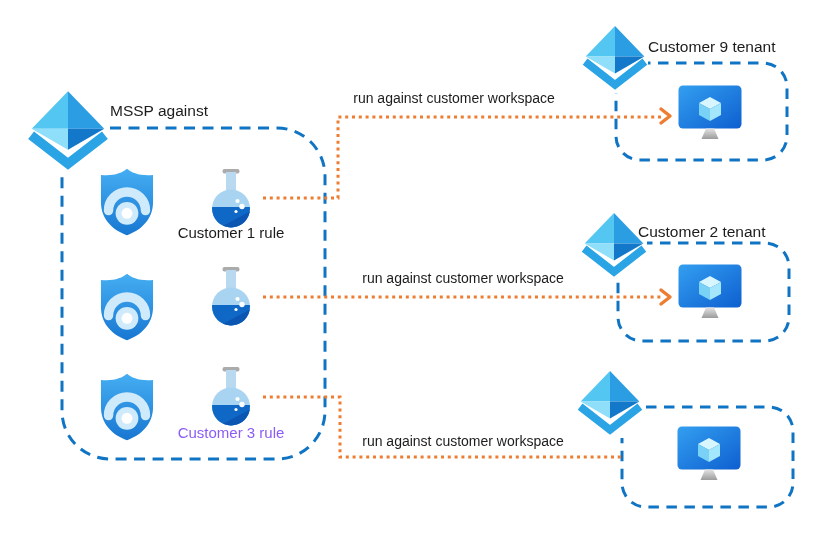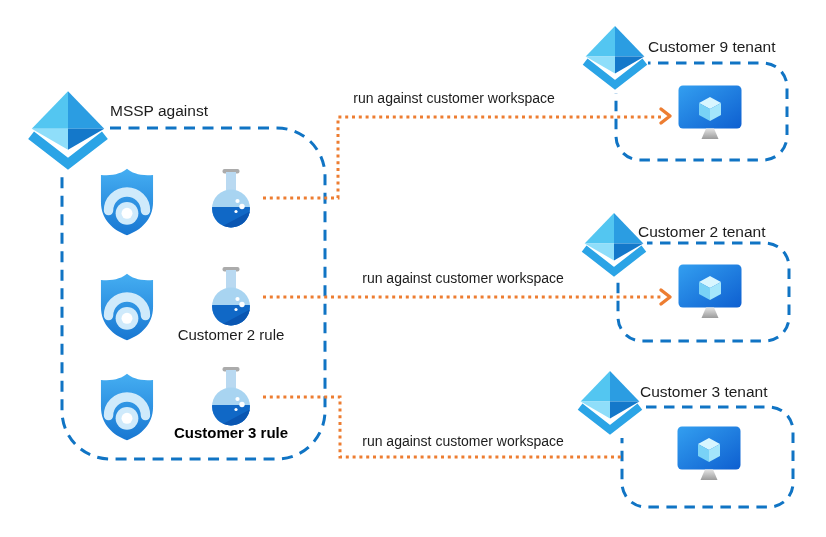--- a/index.html
+++ b/index.html
@@ -95,36 +95,36 @@
     <use href="#sym-pyramid"></use>
   </svg>
   <div class="lbl title" style="left: 110px; top: 102px; color: rgb(28, 28, 28);">MSSP against</div>
 
   <svg class="icon" style="left:96px; top:166px;" width="62" height="72" viewBox="0 0 64 76">
       <use href="#sym-shield"></use>
     </svg>
   <svg class="icon" style="left:209px; top:169px;" width="44" height="60" viewBox="0 0 44 60">
       <use href="#sym-flask"></use>
     </svg>
+  <div class="lbl rule-lbl" style="left: 146px; top: 224px; color: rgb(28, 28, 28);">Customer 1 rule</div>
 
   <svg class="icon" style="left:96px; top:271px;" width="62" height="72" viewBox="0 0 64 76">
       <use href="#sym-shield"></use>
     </svg>
   <svg class="icon" style="left:209px; top:267px;" width="44" height="60" viewBox="0 0 44 60">
       <use href="#sym-flask"></use>
     </svg>
-  <div class="lbl rule-lbl" style="left: 146px; top: 326px; color: rgb(28, 28, 28);">Customer 2 rule</div>
 
   <svg class="icon" style="left:96px; top:371px;" width="62" height="72" viewBox="0 0 64 76">
       <use href="#sym-shield"></use>
     </svg>
   <svg class="icon" style="left:209px; top:367px;" width="44" height="60" viewBox="0 0 44 60">
       <use href="#sym-flask"></use>
     </svg>
-  <div class="lbl rule-lbl" style="left: 146px; top: 424px; color: #000000; font-weight: bold;">Customer 3 rule</div>
+  <div class="lbl rule-lbl" style="left: 146px; top: 424px; color: #8b5cf6;">Customer 3 rule</div>
 
   <div class="lbl arrow-lbl" style="left: 339px; top: 90px; color: rgb(28, 28, 28);">run against customer workspace</div>
   <div class="lbl arrow-lbl" style="left: 348px; top: 270px; color: rgb(28, 28, 28);">run against customer workspace</div>
   <div class="lbl arrow-lbl" style="left: 348px; top: 433px; color: rgb(28, 28, 28);">run against customer workspace</div>
 
   <svg class="icon" style="left:582px; top:25px;" width="66" height="68" viewBox="0 0 64 66">
     <rect x="0" y="0" width="64" height="66" fill="#ffffff"></rect>
     <use href="#sym-pyramid"></use>
   </svg>
   <div class="lbl title" style="left: 648px; top: 38px; color: rgb(28, 28, 28);">Customer 9 tenant</div>
@@ -138,18 +138,17 @@
   </svg>
   <div class="lbl title" style="left: 638px; top: 223px; color: rgb(28, 28, 28); text-align: right;">Customer 2 tenant</div>
   <svg class="icon" style="left:677px; top:263px;" width="66" height="60" viewBox="0 0 66 60">
       <use href="#sym-monitor"></use>
     </svg>
 
   <svg class="icon" style="left:577px; top:370px;" width="66" height="68" viewBox="0 0 64 66">
     <rect x="0" y="0" width="64" height="66" fill="#ffffff"></rect>
     <use href="#sym-pyramid"></use>
   </svg>
-  <div class="lbl title" style="left: 640px; top: 383px; color: rgb(28, 28, 28);">Customer 3 tenant</div>
   <svg class="icon" style="left:676px; top:425px;" width="66" height="60" viewBox="0 0 66 60">
       <use href="#sym-monitor"></use>
     </svg>
 
 </div>
 
 </body></html>

